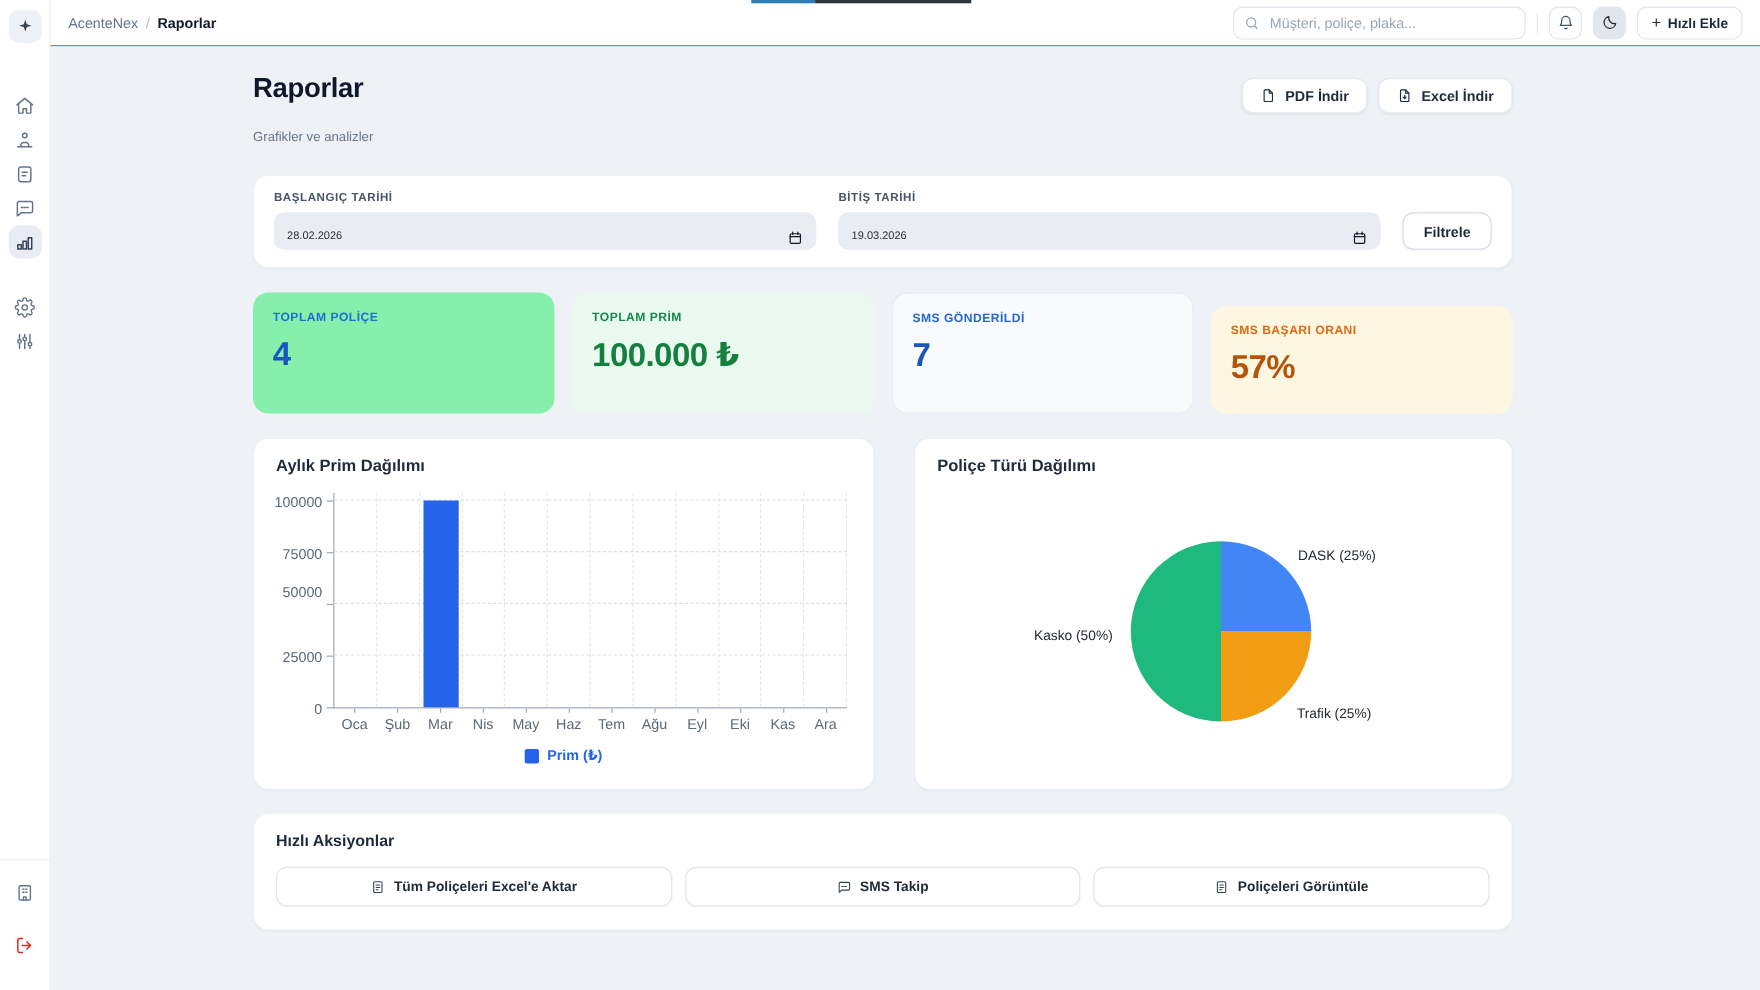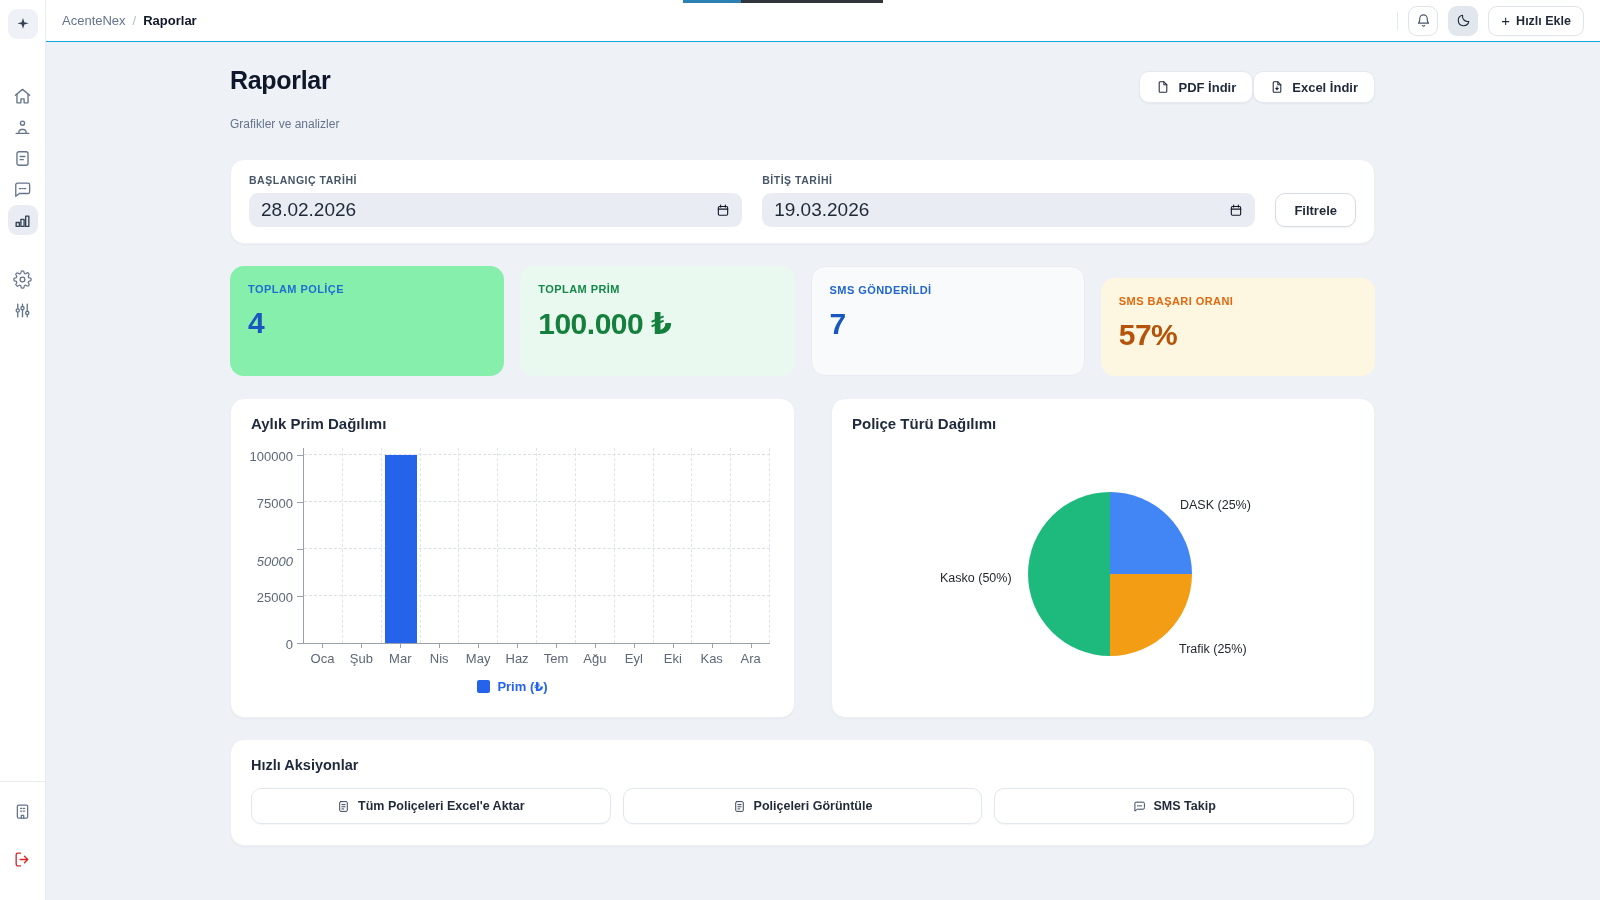--- a/index.html
+++ b/index.html
@@ -44,30 +44,30 @@
   .icon-btn.toggled { background:#e2e7ee; border-color:#e2e7ee; color:#1e293b; }
   .quick-add { height:30px; padding:0 12px; border:1px solid #dfe3ea; background:#fff; border-radius:9px; display:flex; align-items:center; gap:6px; font-size:12.5px; font-weight:600; color:#1f2937; cursor:pointer; }
   .qa-plus { font-size:15px; font-weight:400; color:#1f2937; line-height:1; }
 
   
   .scroll-area { flex:1; overflow:hidden; }
   .content { width:1145px; margin-left:184px; }
   .page-head { display:flex; justify-content:space-between; align-items:flex-start; margin:24px 0 28px; }
   .page-title { font-size:25px; font-weight:800; color:#0f172a; letter-spacing:-0.3px; }
   .page-subtitle { font-size:12px; color:#64748b; margin-top:22px; }
-  .head-buttons { display:flex; margin-top:5px; }
+  .head-buttons { display:flex; gap:10px; margin-top:5px; }
   .btn-white { display:flex; align-items:center; gap:8px; height:32px; padding:0 16px; background:#fff; border:1px solid #e5e9f0; border-radius:10px; font-size:13px; font-weight:600; color:#1e293b; cursor:pointer; box-shadow:0 1px 2px rgba(15,23,42,.05); font-family:inherit; }
 
   .card { background:#fff; border:1px solid #edf0f4; border-radius:14px; box-shadow:0 1px 2px rgba(15,23,42,.04); }
 
   
   .filter-card { display:flex; align-items:flex-end; gap:20px; padding:14px 18px 16px; margin-bottom:22px; }
   .field { flex:1; }
   .field-label { display:block; font-size:10.5px; font-weight:700; letter-spacing:.05em; color:#475569; }
-  .date-input { margin-top:7px; height:34px; background:#e9ecf2; border-radius:9px; display:flex; align-items:center; padding:16px 12px; font-size:19px; color:#1f2937; cursor:pointer; }
+  .date-input { margin-top:7px; height:34px; background:#e9ecf2; border-radius:9px; display:flex; align-items:flex-start; padding:16px 12px; font-size:10px; color:#1f2937; cursor:pointer; }
   .date-value { flex:1; }
   .date-input svg { color:#111827; }
   .btn-filter { height:34px; padding:0 18px; background:#fff; border:1px solid #d7dce4; border-radius:10px; font-size:13px; font-weight:600; color:#1f2937; cursor:pointer; box-shadow:0 1px 2px rgba(15,23,42,.05); font-family:inherit; }
 
   
   .stats { display:grid; grid-template-columns:repeat(4,1fr); gap:16px; margin-bottom:22px; }
   .stat { border-radius:14px; padding:17px 18px; min-height:98px; }
   .stat-label { font-size:11px; font-weight:700; letter-spacing:.04em; }
   .stat-value { font-size:30px; font-weight:800; margin-top:11px; letter-spacing:-0.5px; }
 
@@ -212,20 +212,29 @@
 
   <div class="main">
 
     <div class="topbar">
       <div class="breadcrumb">
         <span class="bc-app">AcenteNex</span>
         <span class="bc-sep">/</span>
         <span class="bc-page">Raporlar</span>
       </div>
       <div class="tb-spacer"></div>
+      <div class="search-box">
+        <span>
+          <svg width="14" height="14" viewBox="0 0 24 24" fill="none" stroke="currentColor" stroke-width="2" stroke-linecap="round">
+              <circle cx="11" cy="11" r="7"></circle>
+              <path d="M20 20l-3.5-3.5"></path>
+            </svg>
+        </span>
+        <input type="text" placeholder="Müşteri, poliçe, plaka..." style="">
+      </div>
       <div class="tb-divider"></div>
       <div class="icon-btn">
         <span>
           <svg width="15" height="15" viewBox="0 0 24 24" fill="none" stroke="currentColor" stroke-width="1.8" stroke-linecap="round" stroke-linejoin="round">
               <path d="M18 9a6 6 0 1 0-12 0c0 6-2.2 7.2-2.2 7.2h16.4S18 15 18 9"></path>
               <path d="M10.3 20a2 2 0 0 0 3.4 0"></path>
             </svg>
         </span>
       </div>
       <div class="icon-btn toggled">
@@ -321,21 +330,21 @@
 
         <div class="charts">
           <div class="card chart-card">
             <div class="chart-title">Aylık Prim Dağılımı</div>
             <div class="bar-chart">
               <div class="bar-y-axis">
                   <div class="ytl" style="bottom: -8px;">0</div>
                   <div class="ydash" style="bottom: 0px;"></div>
                   <div class="ytl" style="bottom: 39px;">25000</div>
                   <div class="ydash" style="bottom: 47px;"></div>
-                  <div class="ytl" style="bottom: 75px; font-style: italic;">50000</div>
+                  <div class="ytl" style="bottom: 98px;">50000</div>
                   <div class="ydash" style="bottom: 94px;"></div>
                   <div class="ytl" style="bottom: 133px;">75000</div>
                   <div class="ydash" style="bottom: 141px;"></div>
                   <div class="ytl" style="bottom: 180px;">100000</div>
                   <div class="ydash" style="bottom: 188px;"></div>
                 </div>
               <div class="bar-plot">
                   <div class="hgrid" style="bottom: 47px;"></div>
                   <div class="hgrid" style="bottom: 94px;"></div>
                   <div class="hgrid" style="bottom: 141px;"></div>
@@ -445,34 +454,34 @@
                 <svg width="13" height="13" viewBox="0 0 24 24" fill="none" stroke="currentColor" stroke-width="1.8" stroke-linecap="round" stroke-linejoin="round">
                     <rect x="5" y="3" width="14" height="18" rx="2"></rect>
                     <path d="M9 8.5h6M9 12.5h6M9 16.5h3.5"></path>
                   </svg>
               </span>
               <span>Tüm Poliçeleri Excel'e Aktar</span>
             </button>
             <button class="qa-btn">
               <span>
                 <svg width="13" height="13" viewBox="0 0 24 24" fill="none" stroke="currentColor" stroke-width="1.8" stroke-linecap="round" stroke-linejoin="round">
+                    <path d="M21 15a2 2 0 0 1-2 2H8l-4.5 3.5V6a2 2 0 0 1 2-2H19a2 2 0 0 1 2 2z"></path>
+                    <path d="M8 10.8h1.6M11.2 10.8h1.6M14.4 10.8h1.6"></path>
+                  </svg>
+              </span>
+              <span>SMS Takip</span>
+            </button>
+            <button class="qa-btn">
+              <span>
+                <svg width="13" height="13" viewBox="0 0 24 24" fill="none" stroke="currentColor" stroke-width="1.8" stroke-linecap="round" stroke-linejoin="round">
                     <rect x="5" y="3" width="14" height="18" rx="2"></rect>
                     <path d="M9 8.5h6M9 12.5h6M9 16.5h3.5"></path>
                   </svg>
               </span>
               <span>Poliçeleri Görüntüle</span>
-            </button>
-            <button class="qa-btn">
-              <span>
-                <svg width="13" height="13" viewBox="0 0 24 24" fill="none" stroke="currentColor" stroke-width="1.8" stroke-linecap="round" stroke-linejoin="round">
-                    <path d="M21 15a2 2 0 0 1-2 2H8l-4.5 3.5V6a2 2 0 0 1 2-2H19a2 2 0 0 1 2 2z"></path>
-                    <path d="M8 10.8h1.6M11.2 10.8h1.6M14.4 10.8h1.6"></path>
-                  </svg>
-              </span>
-              <span>SMS Takip</span>
             </button>
           </div>
         </div>
 
       </div>
     </div>
   </div>
 </div>
 
 </body></html>

